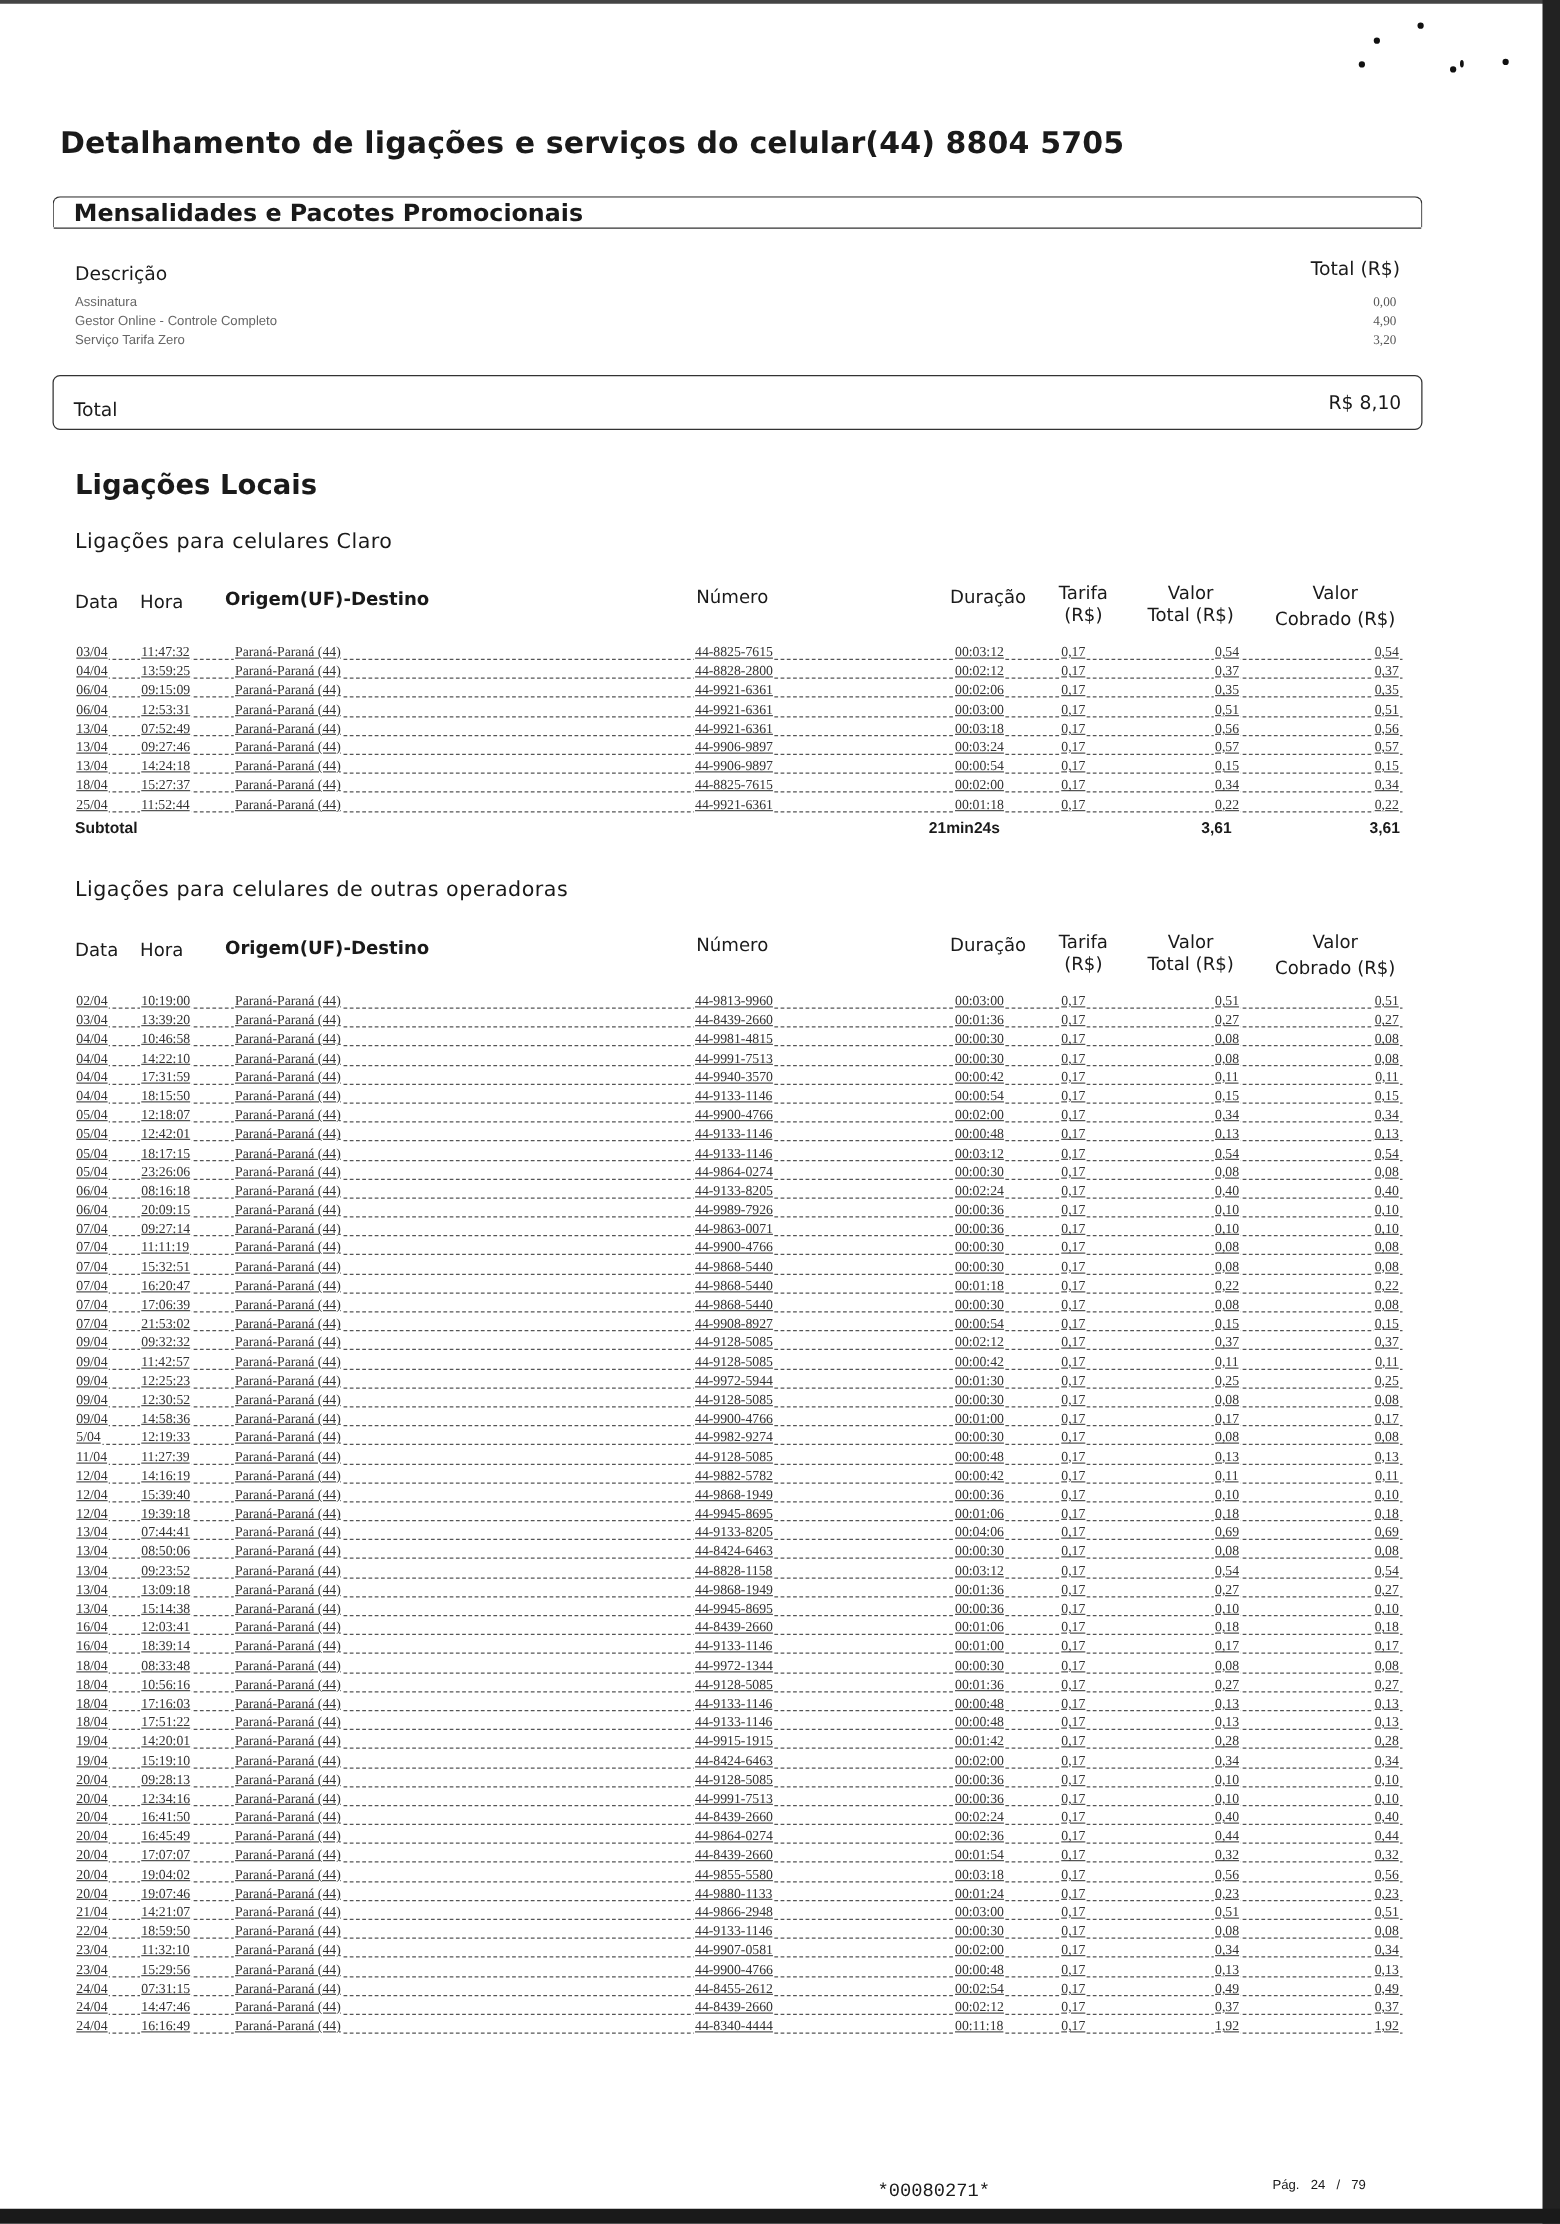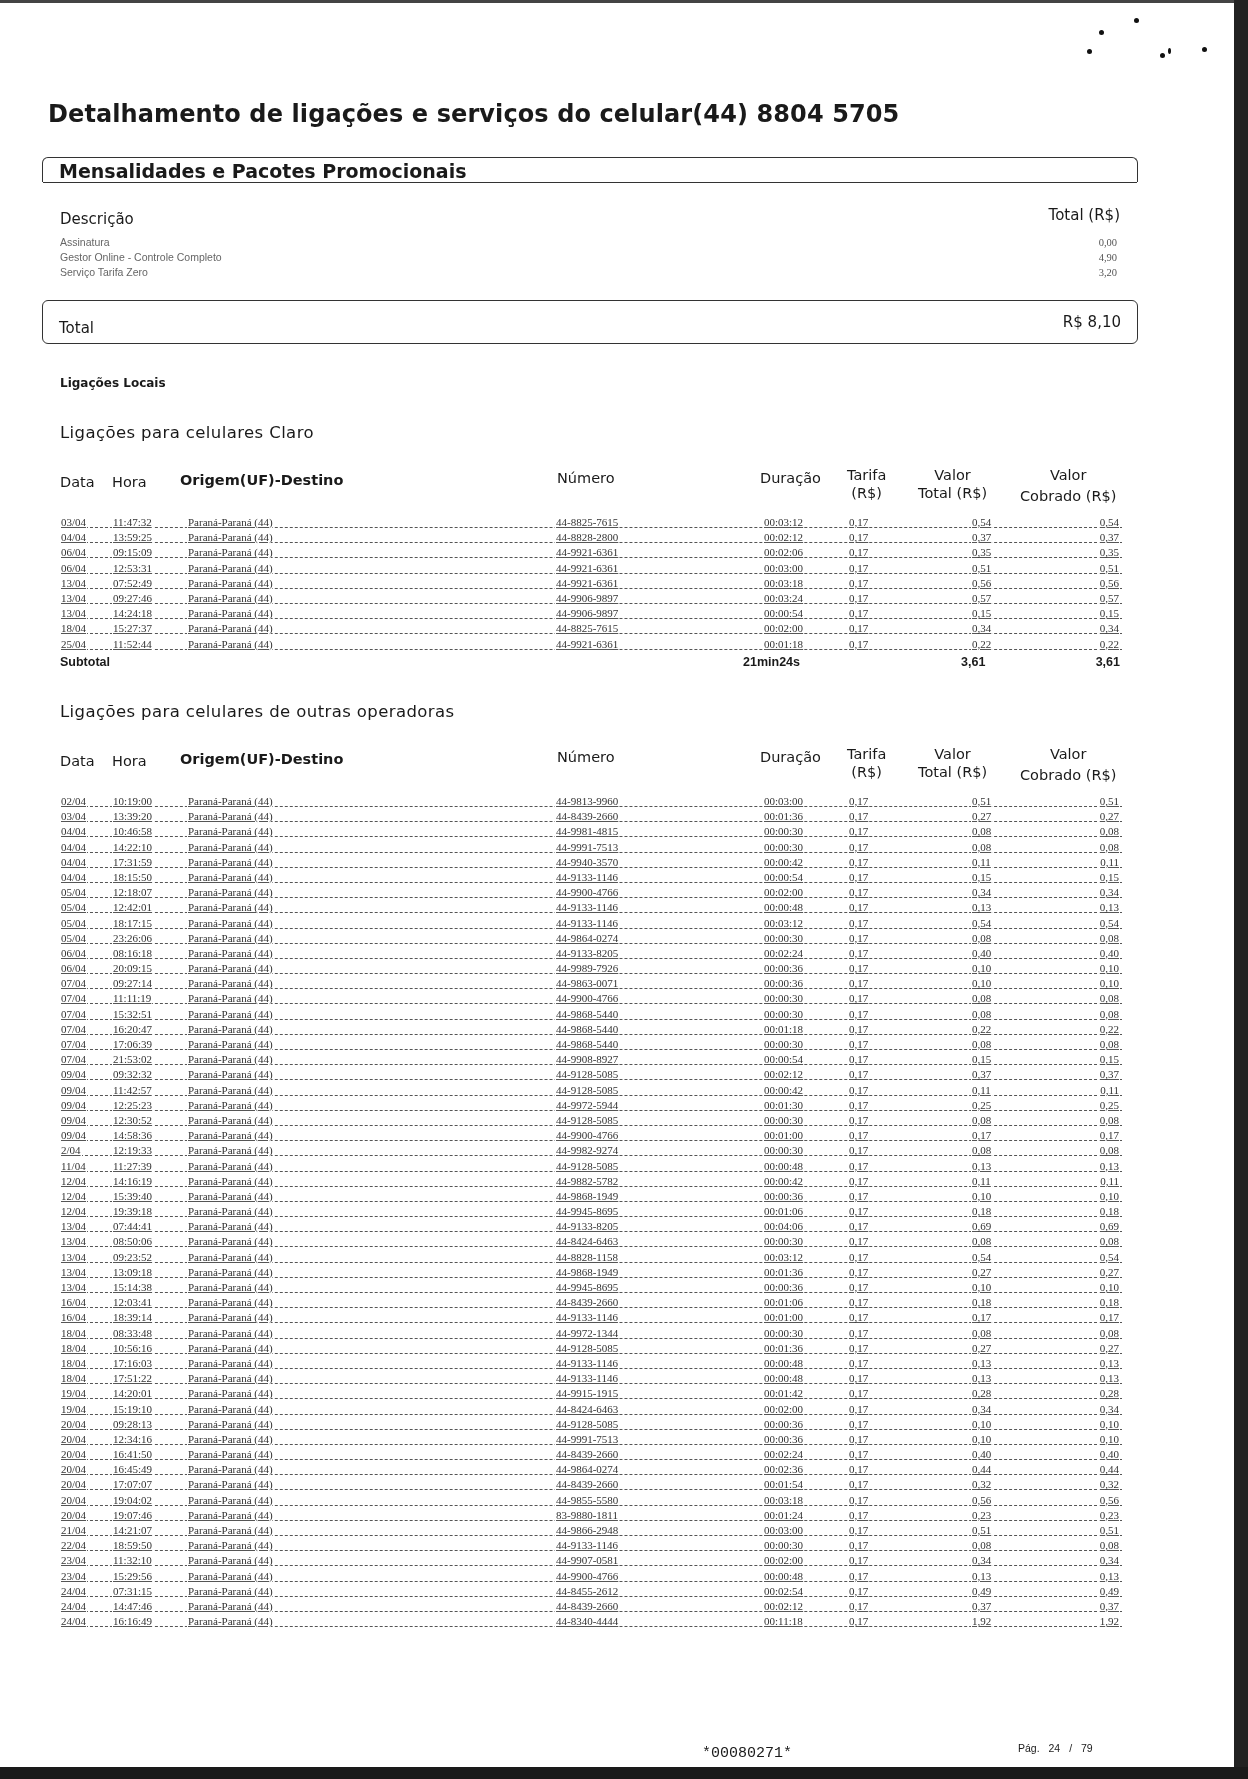--- a/index.html
+++ b/index.html
@@ -19,21 +19,21 @@
 
   .desc-head { position: absolute; left: 60px; top: 210px; font-size: 15px; }
   .total-head { position: absolute; right: 128px; top: 206px; font-size: 15px; }
   .desc-items { position: absolute; left: 60px; top: 235px; font-size: 10.5px; color: #666; line-height: 15px; font-family: "Liberation Sans", sans-serif; }
   .desc-vals { position: absolute; right: 131px; top: 235px; font-size: 10.5px; color: #555; line-height: 15px; text-align: right; font-family: "Liberation Serif", serif; }
 
   .total-box { position: absolute; left: 42px; top: 300px; width: 1094px; height: 42px; border: 1.5px solid #333; border-radius: 6px; }
   .total-box .label { position: absolute; left: 16px; top: 18px; font-size: 15px; }
   .total-box .value { position: absolute; right: 16px; top: 12px; font-size: 15px; }
 
-  .h-locais { position: absolute; left: 60px; top: 376px; font-size: 12px; font-weight: 600; }
+  .h-locais { position: absolute; left: 60px; top: 376px; font-size: 22px; font-weight: 600; }
   .h-sub { position: absolute; left: 60px; font-size: 16.5px; letter-spacing: 0.4px; }
 
   .tbl { position: absolute; left: 60px; width: 1062px; }
   .tbl .hdr { position: relative; height: 50px; font-size: 14.5px; text-align: center; }
   .tbl .hdr div { position: absolute; top: 0; line-height: 18px; }
   .tbl .row { position: relative; height: 15.2px; font-family: "Liberation Serif", serif; font-size: 11px; color: #333; }
   .tbl .row span { position: absolute; top: 0; white-space: nowrap; line-height: 13px; }
   .tbl .row .dash { position: absolute; top: 11px; left: 0; right: 0; border-bottom: 1.3px dashed #555; }
   .tbl .row span.c { background: #fff; padding: 0 1px; text-decoration: underline; text-decoration-color: #555; }
   .c-data { left: 0; } .c-hora { left: 52px; } .c-orig { left: 127px; }
@@ -473,21 +473,21 @@
         <span class="c c-hora">14:58:36</span>
         <span class="c c-orig">Paraná-Paraná (44)</span>
         <span class="c c-num">44-9900-4766</span>
         <span class="c c-dur">00:01:00</span>
         <span class="c c-tar">0,17</span>
         <span class="c c-vt">0,17</span>
         <span class="c c-vc">0,17</span>
       </div>
       <div class="row">
         <div class="dash"></div>
-        <span class="c c-data">2/04</span>
+        <span class="c c-data">5/04</span>
         <span class="c c-hora">12:19:33</span>
         <span class="c c-orig">Paraná-Paraná (44)</span>
         <span class="c c-num">44-9982-9274</span>
         <span class="c c-dur">00:00:30</span>
         <span class="c c-tar">0,17</span>
         <span class="c c-vt">0,08</span>
         <span class="c c-vc">0,08</span>
       </div>
       <div class="row">
         <div class="dash"></div>
@@ -740,21 +740,21 @@
         <span class="c c-dur">00:03:18</span>
         <span class="c c-tar">0,17</span>
         <span class="c c-vt">0,56</span>
         <span class="c c-vc">0,56</span>
       </div>
       <div class="row">
         <div class="dash"></div>
         <span class="c c-data">20/04</span>
         <span class="c c-hora">19:07:46</span>
         <span class="c c-orig">Paraná-Paraná (44)</span>
-        <span class="c c-num">83-9880-1811</span>
+        <span class="c c-num">44-9880-1133</span>
         <span class="c c-dur">00:01:24</span>
         <span class="c c-tar">0,17</span>
         <span class="c c-vt">0,23</span>
         <span class="c c-vc">0,23</span>
       </div>
       <div class="row">
         <div class="dash"></div>
         <span class="c c-data">21/04</span>
         <span class="c c-hora">14:21:07</span>
         <span class="c c-orig">Paraná-Paraná (44)</span>

